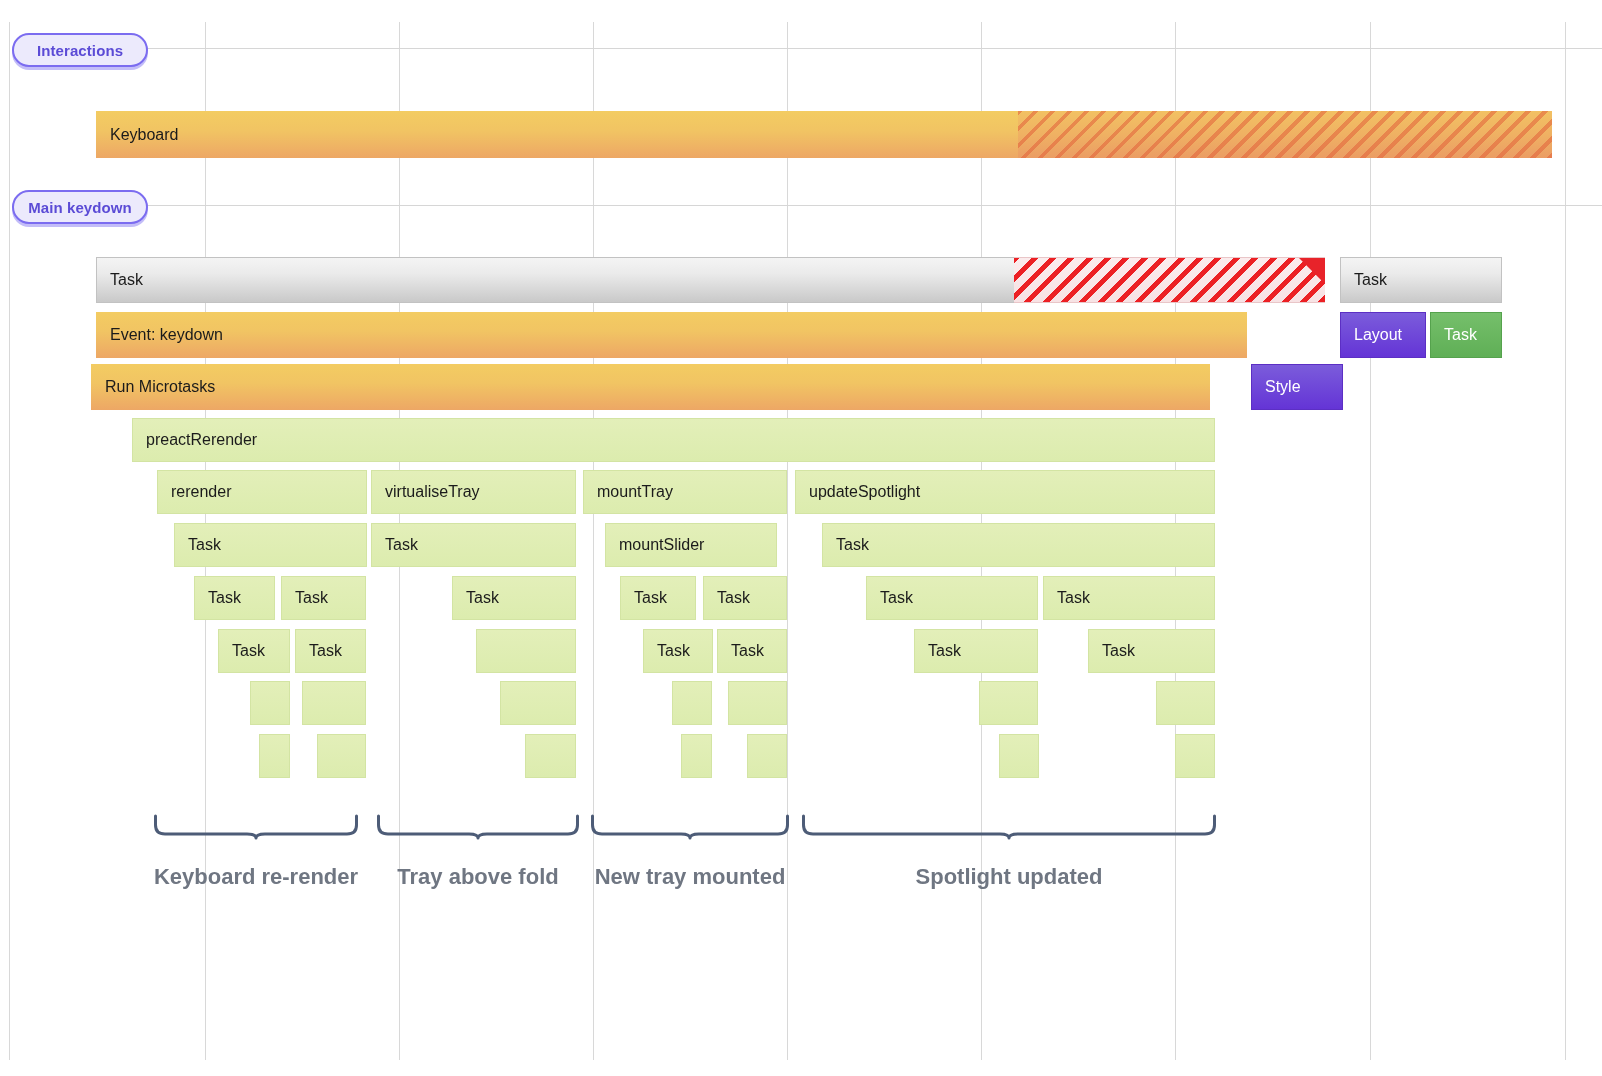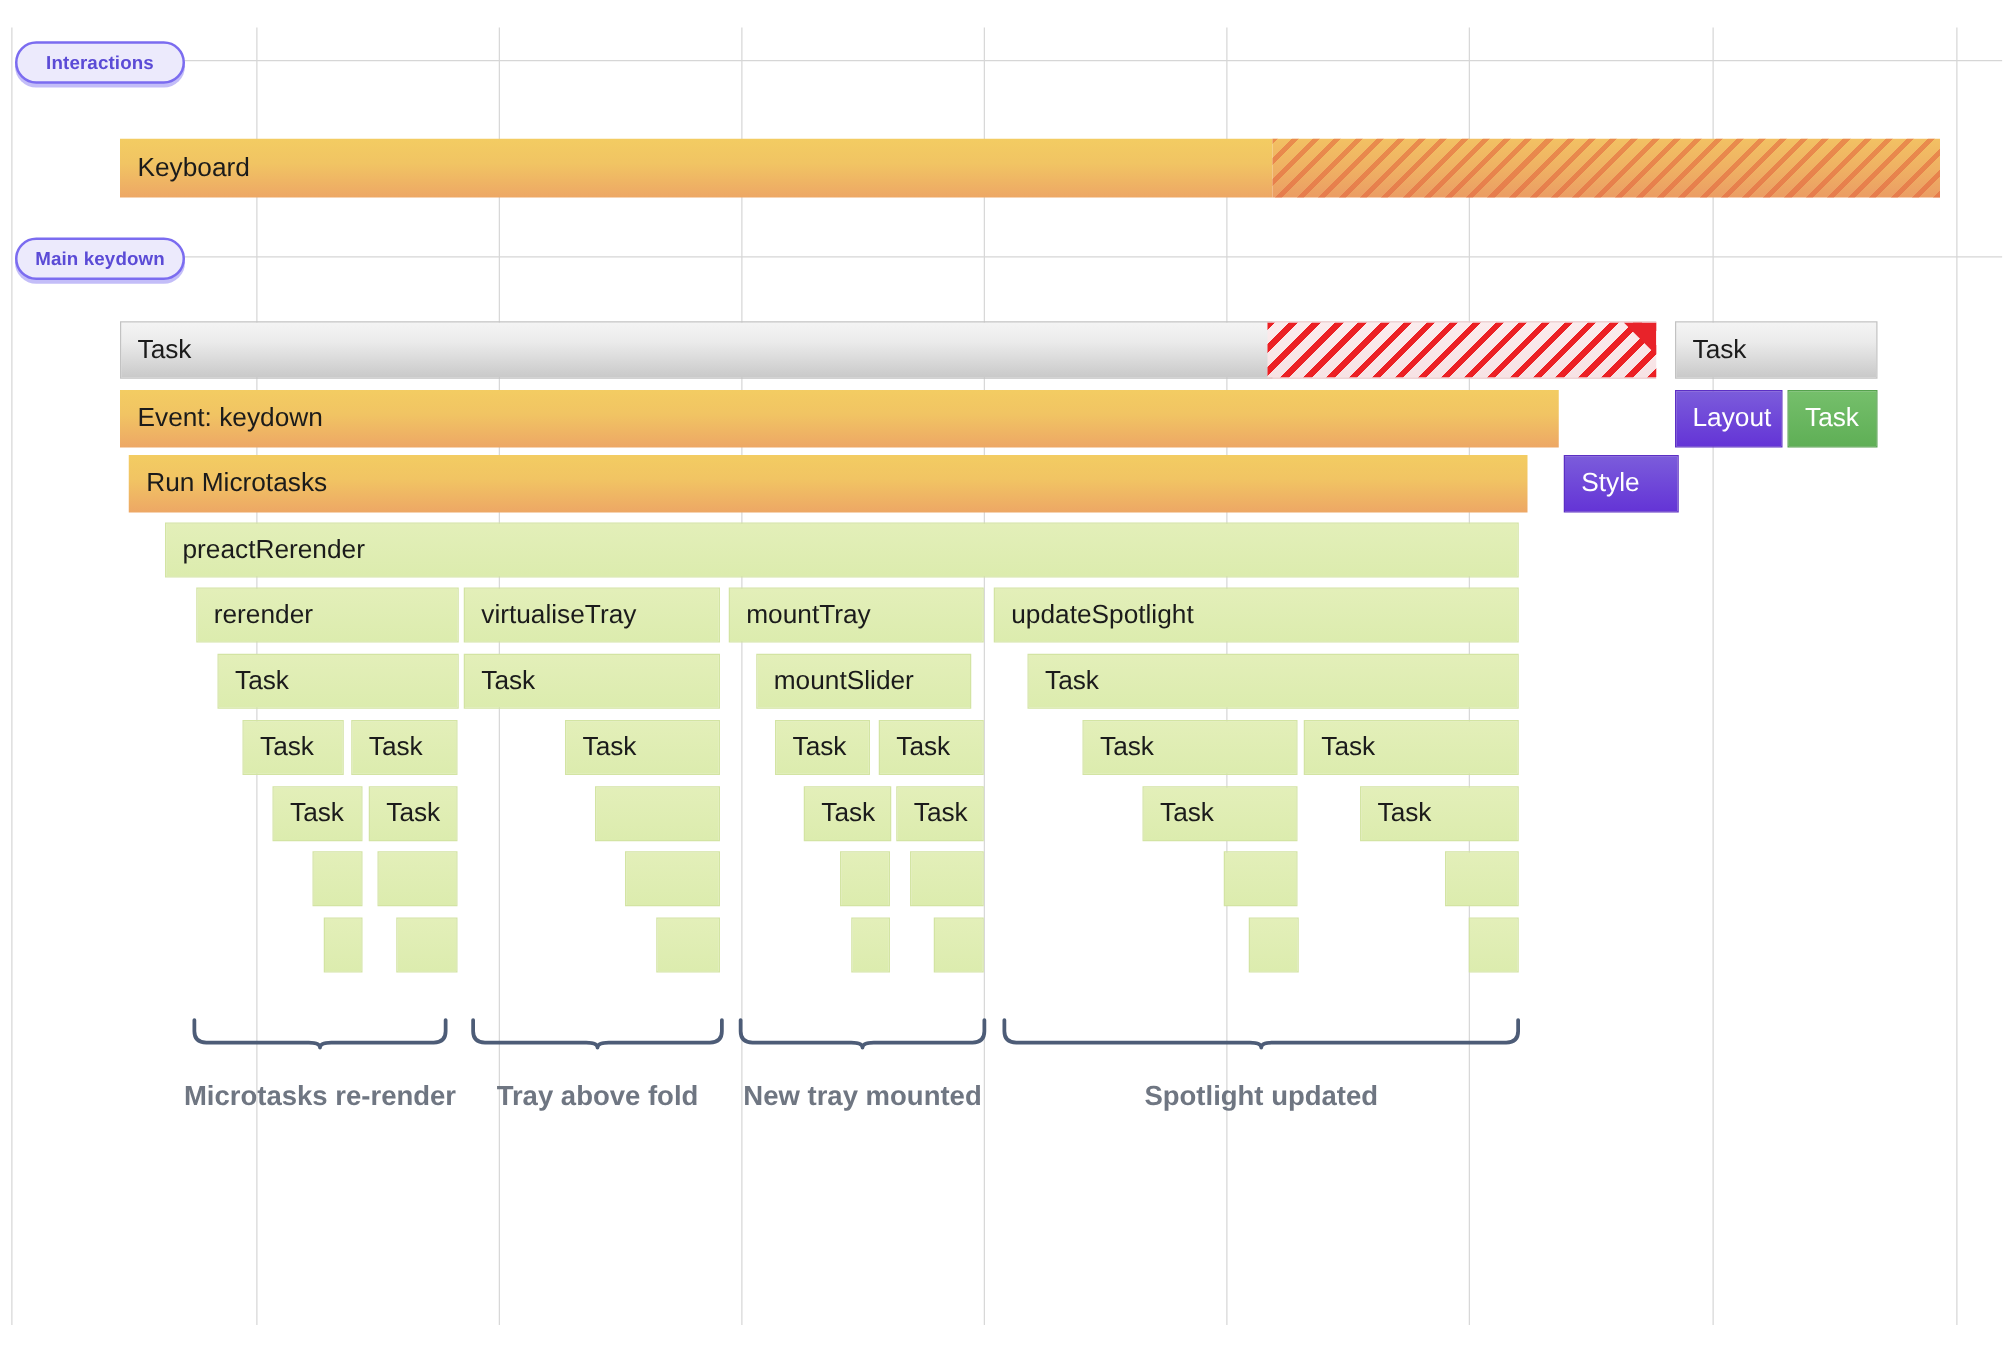--- a/index.html
+++ b/index.html
@@ -51,21 +51,21 @@
     white-space: nowrap;
     z-index: 6;
   }
 
   
   .bar {
     position: absolute;
     display: flex;
     align-items: center;
     box-sizing: border-box;
-    font-size: 21px;
+    font-size: 16px;
     color: #1b1b1b;
     overflow: hidden;
     white-space: nowrap;
   }
   .bar .lbl { padding-left: 14px; }
 
   .bar-orange {
     background: linear-gradient(180deg, #f3cc62 0%, #f1c463 42%, #eda765 100%);
   }
   .bar-orange-hatch {
@@ -179,21 +179,21 @@
           <span class="lbl">Event: keydown</span>
         </div>
         <div class="bar bar-purple" style="left: 1340px; top: 312px; width: 86px; height: 46px;">
           <span class="lbl">Layout</span>
         </div>
         <div class="bar bar-greenbox" style="left: 1430px; top: 312px; width: 72px; height: 46px;">
           <span class="lbl">Task</span>
         </div>
       </div>
       <div style="position: absolute; left: 0px; top: 0px; width: 100%; height: 0px;">
-        <div class="bar bar-orange" style="left: 103px; top: 364px; width: 1119px; height: 46px;">
+        <div class="bar bar-orange" style="left: 91px; top: 364px; width: 1119px; height: 46px;">
           <span class="lbl">Run Microtasks</span>
         </div>
         <div class="bar bar-purple" style="left: 1219px; top: 364px; width: 92px; height: 46px; margin-left: 32px;">
           <span class="lbl">Style</span>
         </div>
       </div>
       <div style="position: absolute; left: 0px; top: 0px; width: 100%; height: 0px;">
         <div class="bar bar-green" style="left: 132px; top: 418px; width: 1083px; height: 44px;">
           <span class="lbl">preactRerender</span>
         </div>
@@ -289,21 +289,21 @@
         <div class="bar bar-green" style="left: 1175px; top: 734px; width: 40px; height: 44px;"></div>
       </div>
     </div>
 
   <div id="annotations">
       <div class="brace" style="left: 155px; top: 816px; width: 202px; height: 22px;">
         <svg width="202" height="22" viewBox="0 0 202 22">
           <path d="M 0.5 0 V 9 Q 0.5 18 10 18 H 92 Q 101 18 101 22 Q 101 18 110 18 H 192 Q 201.5 18 201.5 9 V 0" fill="none" stroke="#4d5c77" stroke-width="3" stroke-linecap="round" stroke-linejoin="round"></path>
         </svg>
       </div>
-      <div class="annot-label" style="left: 256px; top: 864px;">Microtasks re-render</div>
+      <div class="annot-label" style="left: 256px; top: 864px;">Keyboard re-render</div>
       <div class="brace" style="left: 378px; top: 816px; width: 200px; height: 22px;">
         <svg width="200" height="22" viewBox="0 0 200 22">
           <path d="M 0.5 0 V 9 Q 0.5 18 10 18 H 91 Q 100 18 100 22 Q 100 18 109 18 H 190 Q 199.5 18 199.5 9 V 0" fill="none" stroke="#4d5c77" stroke-width="3" stroke-linecap="round" stroke-linejoin="round"></path>
         </svg>
       </div>
       <div class="annot-label" style="left: 478px; top: 864px;">Tray above fold</div>
       <div class="brace" style="left: 592px; top: 816px; width: 196px; height: 22px;">
         <svg width="196" height="22" viewBox="0 0 196 22">
           <path d="M 0.5 0 V 9 Q 0.5 18 10 18 H 89 Q 98 18 98 22 Q 98 18 107 18 H 186 Q 195.5 18 195.5 9 V 0" fill="none" stroke="#4d5c77" stroke-width="3" stroke-linecap="round" stroke-linejoin="round"></path>
         </svg>

